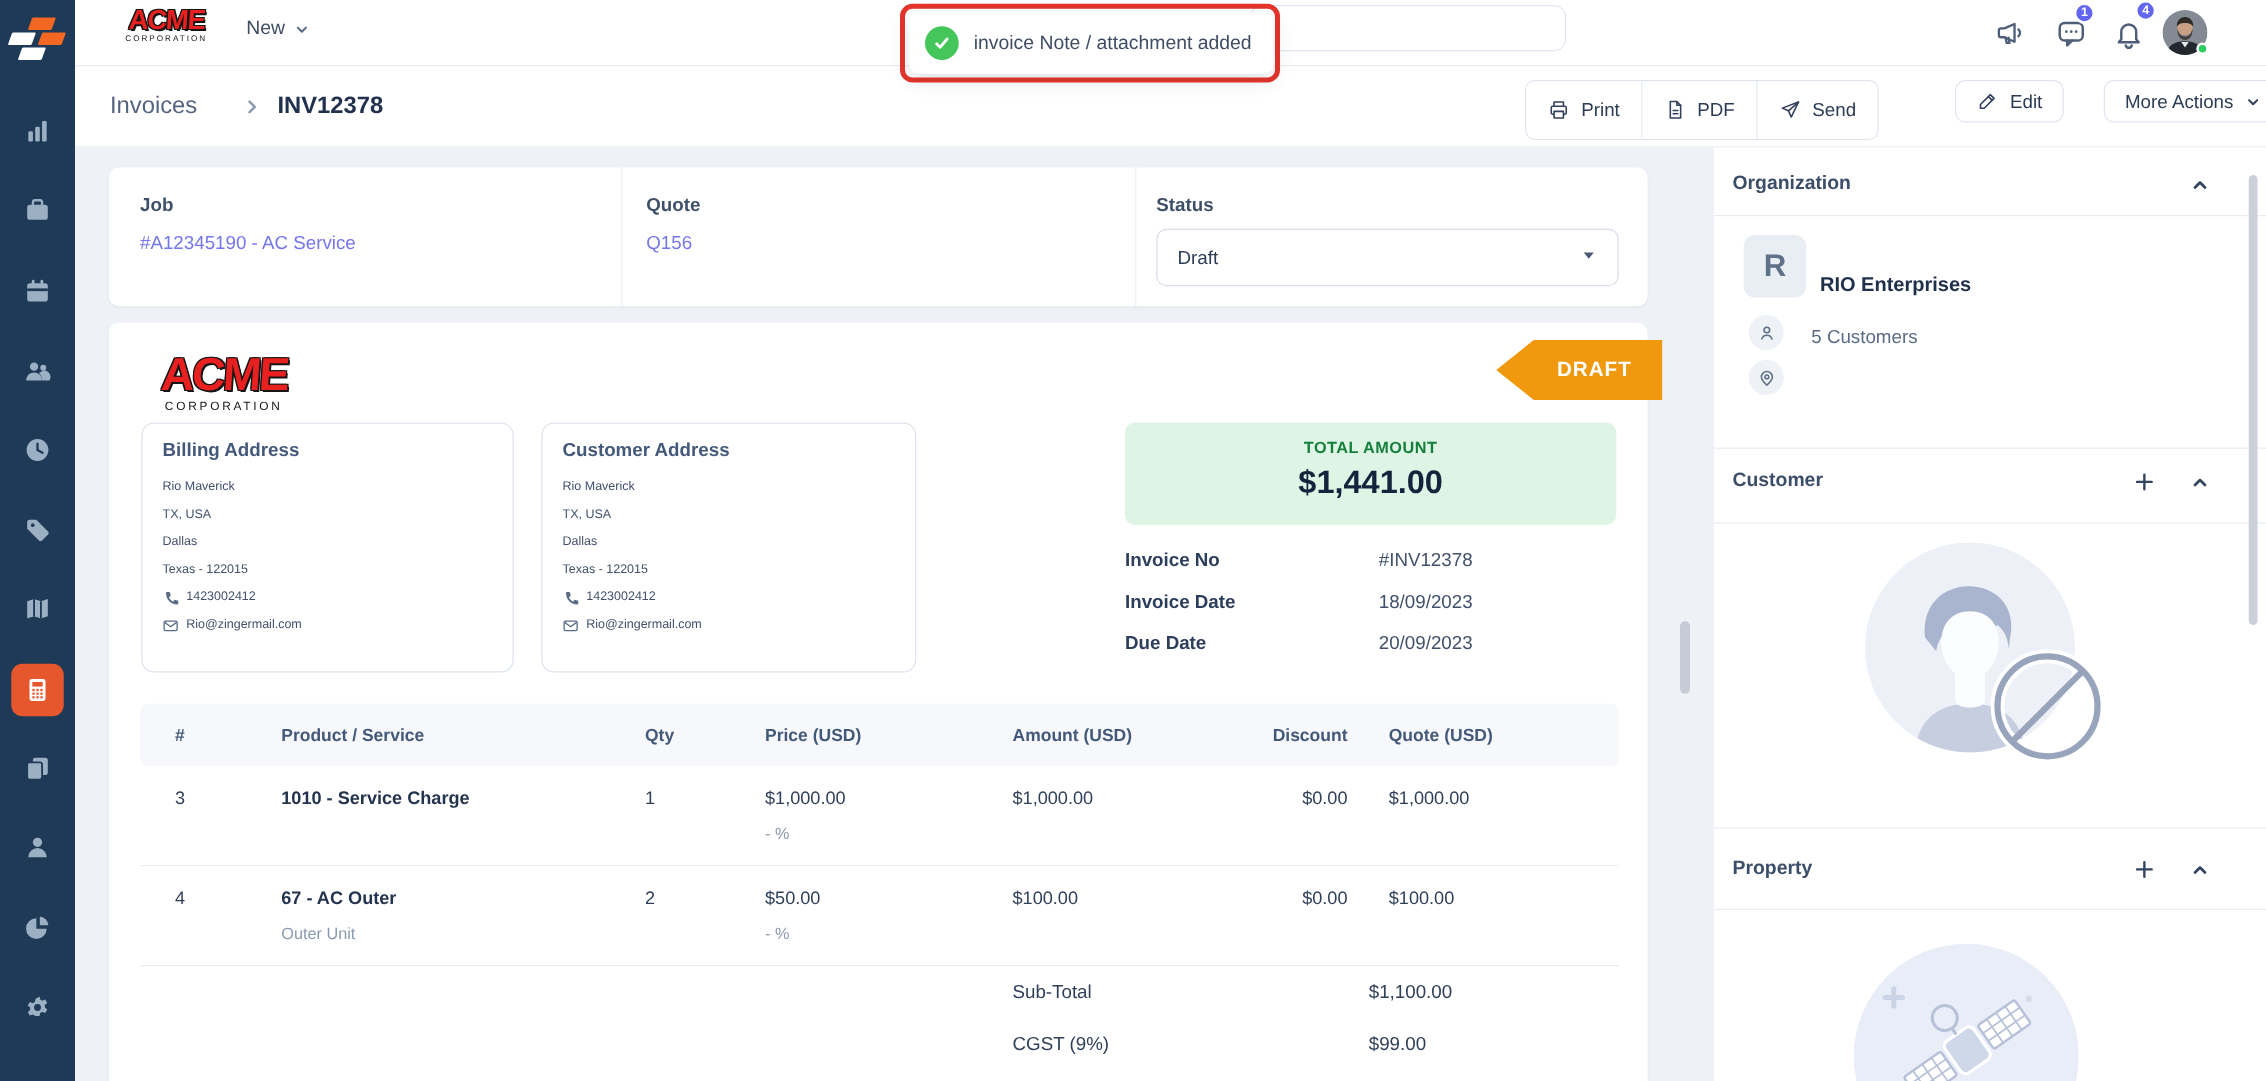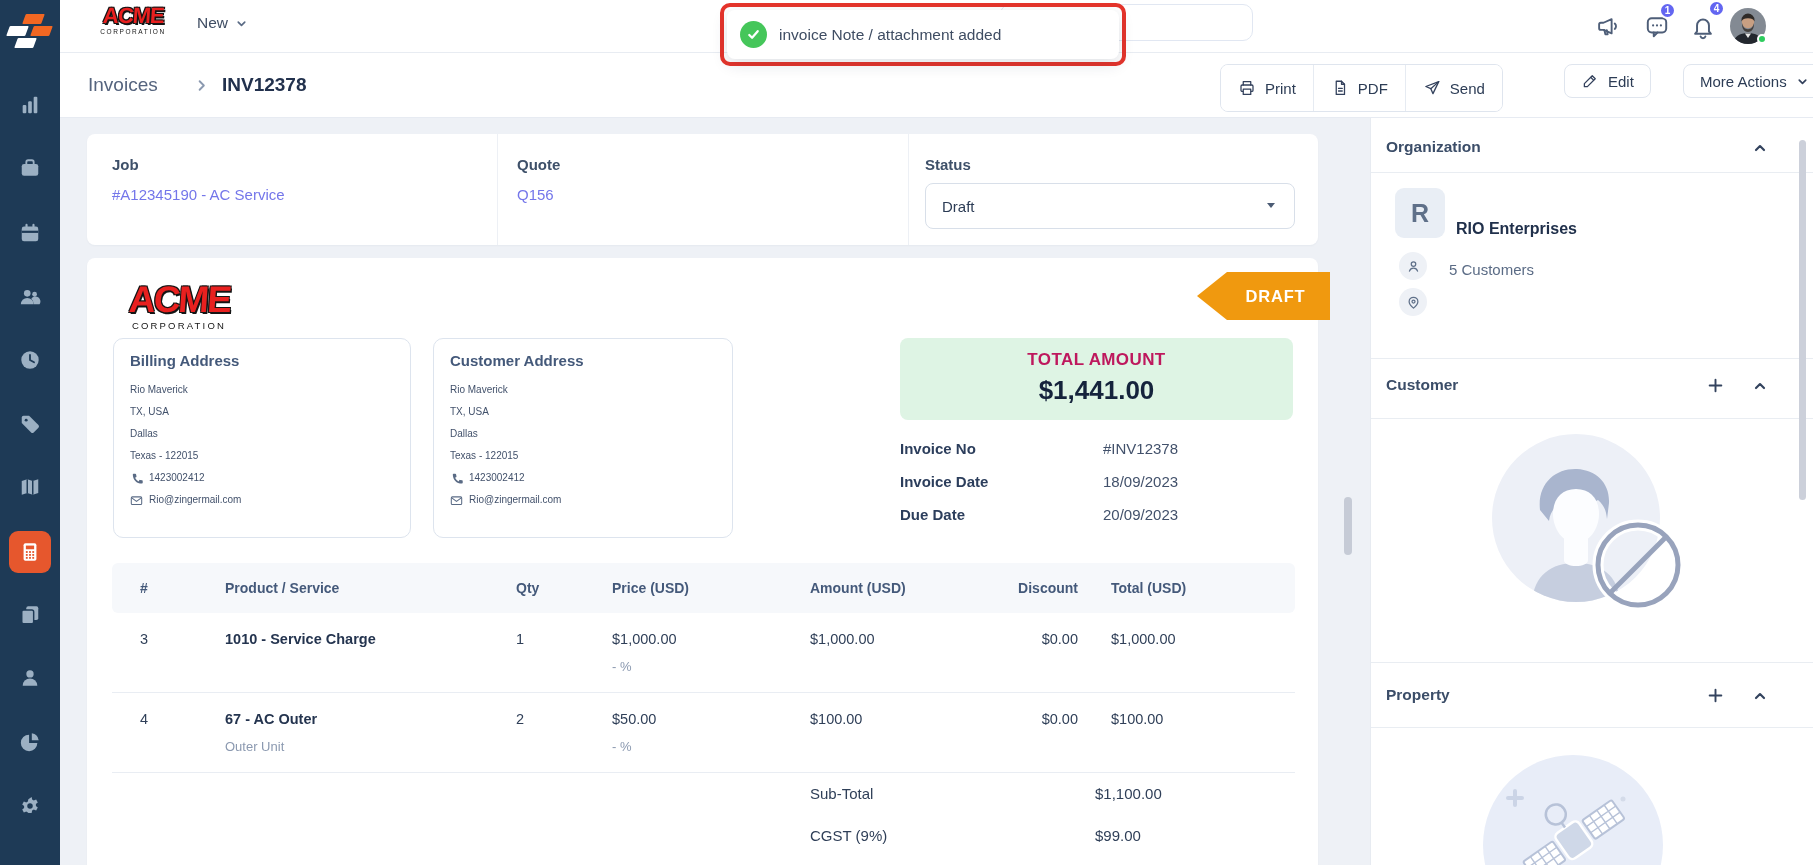--- a/index.html
+++ b/index.html
@@ -21,21 +21,21 @@
   .acme-sub{font-weight:400;color:#141414;letter-spacing:1.6px}
   .acme-sm .acme-sub{font-size:6.5px}
   .new-dd{position:absolute;left:137px;top:14px;display:flex;align-items:center;gap:7px;font-size:15.5px;color:#3f4d63;cursor:pointer}
   .tb-ic{position:absolute;top:14px;color:#4e5e78;cursor:pointer}
   .badge{position:absolute;min-width:17px;height:17px;border-radius:9px;background:#6366f1;border:2px solid #fff;color:#fff;font-size:10px;font-weight:700;display:flex;align-items:center;justify-content:center;z-index:12;padding:0 2px}
   .avatar{position:absolute;left:1670px;top:8px;width:36px;height:36px;border-radius:50%;cursor:pointer}
   .avatar .dot{position:absolute;right:-1px;bottom:0;width:10px;height:10px;border-radius:50%;background:#2ecc5e;border:2px solid #fff}
   .search{position:absolute;left:940px;top:4px;width:253px;height:37px;border:1.5px solid #e1e7f2;border-radius:10px;background:#fff;z-index:6;outline:none}
 
   
-  .annotation{position:absolute;left:720px;top:3px;width:406px;height:63px;border:4px solid #e5342b;border-radius:10px;z-index:60;display:flex;align-items:center;padding:3px}
+  .annotation{position:absolute;left:720px;top:3px;width:304px;height:63px;border:4px solid #e5342b;border-radius:10px;z-index:60;display:flex;align-items:center;padding:3px}
   .toast{flex:1;height:49px;background:#fff;border-radius:8px;box-shadow:0 5px 16px rgba(25,39,70,.14);display:flex;align-items:center;gap:12px;padding:0 18px 0 13px}
   .toast-check{width:27px;height:27px;border-radius:50%;background:#45c65a;display:flex;align-items:center;justify-content:center;flex:none}
   .toast-msg{font-size:15.5px;color:#3f4d63;white-space:nowrap}
 
   
   .crumb-row{position:absolute;left:60px;top:53px;width:1753px;height:65px;background:#fff;border-bottom:1px solid #e7ebf2}
   .crumb{position:absolute;top:21px;font-size:19px}
   .crumb-sec{left:28px;color:#55647e;cursor:pointer}
   .crumb-chev{position:absolute;left:134px;top:25px;color:#8b99b0}
   .crumb-cur{left:162px;color:#22314d;font-weight:600}
@@ -65,21 +65,21 @@
   .acme-lg .acme-word{font-size:37px;line-height:40px;letter-spacing:-2px}
   .acme-lg .acme-sub{font-size:9.5px;letter-spacing:2.2px}
   .ribbon{position:absolute;left:1110px;top:14px;width:133px;height:48px;background:#f0990f;clip-path:polygon(0 50%,30px 0,100% 0,100% 100%,30px 100%);display:flex;align-items:center;justify-content:center;padding-left:24px;color:#fff;font-weight:700;font-size:16.5px;letter-spacing:.8px}
   .addr-card{position:absolute;top:80px;height:200px;border:1px solid #dde4ee;border-radius:10px;padding:13px 16px;background:#fff}
   .addr-billing{left:26px;width:298px}
   .addr-customer{left:346px;width:300px}
   .addr-title{font-size:15px;font-weight:600;color:#44597a;margin-bottom:10px}
   .addr-line{font-size:10px;color:#42516b;line-height:22px;display:flex;align-items:center;gap:6px}
   .addr-line .ai{color:#5a6b85;flex:none;display:inline-flex}
   .total-box{position:absolute;left:813px;top:80px;width:393px;height:82px;background:#def4e4;border-radius:8px;text-align:center;padding-top:12px}
-  .total-label{font-size:17px;font-weight:700;color:#be185d;letter-spacing:.4px}
+  .total-label{font-size:13px;font-weight:700;color:#15803d;letter-spacing:.4px}
   .total-value{font-size:26px;font-weight:800;color:#15233c;margin-top:5px}
   .meta-label{position:absolute;left:813px;font-size:15px;font-weight:600;color:#2c3e5c}
   .meta-value{position:absolute;left:1016px;font-size:15px;color:#42516b}
 
   
   .tbl{position:absolute;left:25px;top:305px;width:1183px}
   .tbl-head{position:relative;height:50px;background:#f6f8fb;border-radius:6px}
   .tbl-head span{position:absolute;top:17px;font-size:14px;font-weight:600;color:#44597a}
   .trow{position:relative;height:80px;border-bottom:1px solid #e9edf3;background:#fff}
   .trow span{position:absolute;font-size:14.5px;color:#2f3f58}
@@ -410,21 +410,21 @@
       <span class="meta-value" style="top:248px">20/09/2023</span>
 
       <div class="tbl">
         <div class="tbl-head">
           <span class="t-num">#</span>
           <span class="t-prod">Product / Service</span>
           <span class="t-qty">Qty</span>
           <span class="t-price">Price (USD)</span>
           <span class="t-amt">Amount (USD)</span>
           <span class="t-disc">Discount</span>
-          <span class="t-tot">Total (USD)</span>
+          <span class="t-tot">Quote (USD)</span>
         </div>
         <div class="trow">
           <span class="t-num main">3</span>
           <span class="t-prod main">1010 - Service Charge</span>
           <span class="t-qty main">1</span>
           <span class="t-price main">$1,000.00</span>
           <span class="t-price subtxt">- %</span>
           <span class="t-amt main">$1,000.00</span>
           <span class="t-disc main">$0.00</span>
           <span class="t-tot main">$1,000.00</span>

